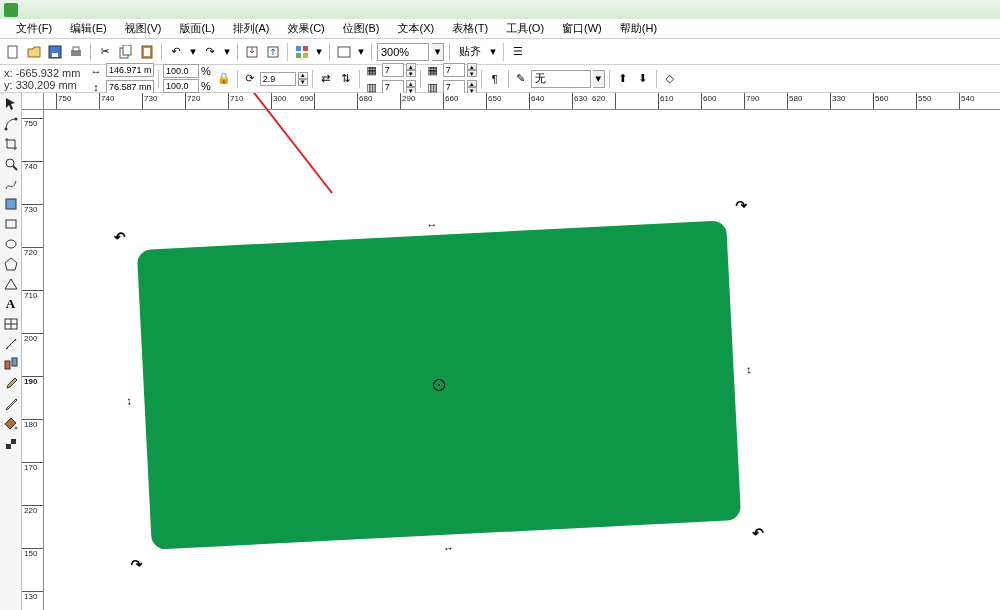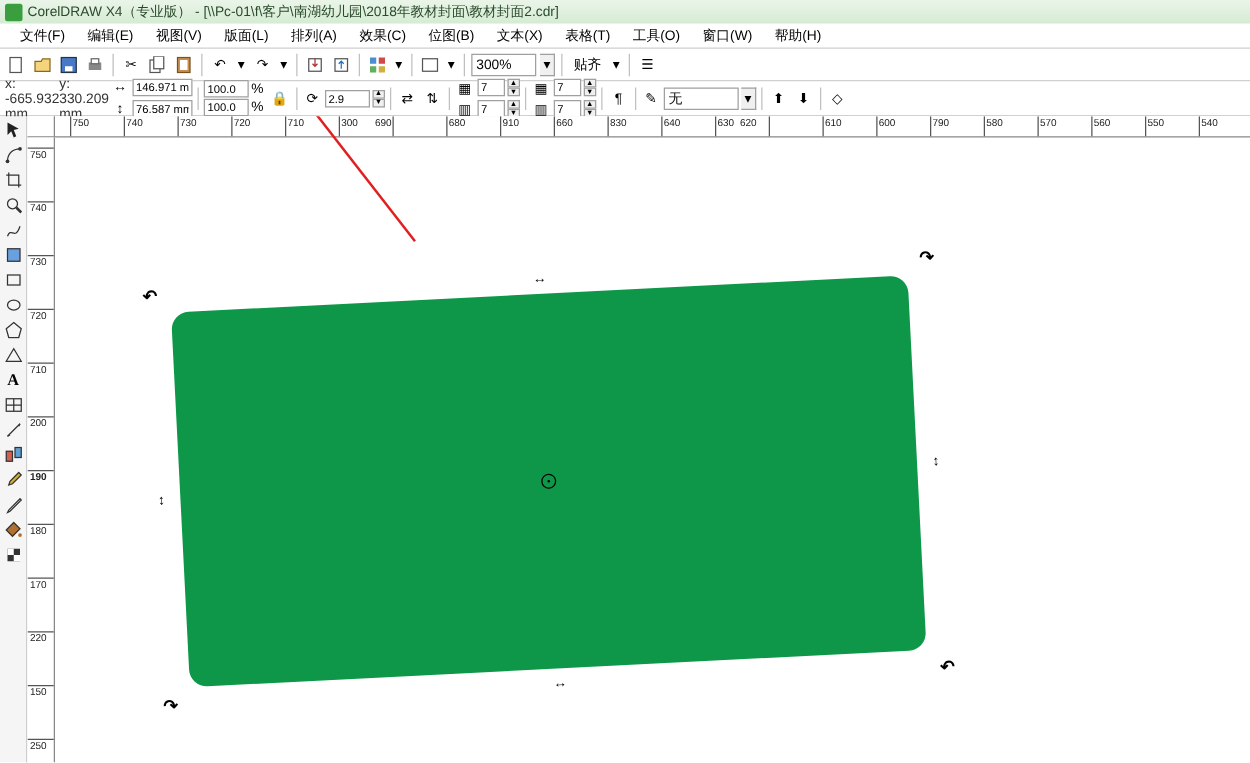--- a/index.html
+++ b/index.html
@@ -16,21 +16,21 @@
 
 
 .toolbar1 { height: 26px; border-bottom:1px solid #d0d0d0; display:flex; align-items:center; padding: 0 4px; gap:3px;}
 .tbtn { width:18px; height:18px; display:flex; align-items:center; justify-content:center; border:1px solid transparent; cursor:default;}
 .sep { width:1px; height:18px; background:#c0c0c0; margin:0 2px;}
 .zoom-field { width:52px; height:18px; border:1px solid #a0a0a0; background:#fff; padding:0 3px; display:flex; align-items:center;}
 .zoom-dd { width:12px;height:18px;border:1px solid #a0a0a0;border-left:none;background:#f0f0f0;display:flex;align-items:center;justify-content:center;}
 
 
 .propbar { height: 28px; border-bottom:1px solid #d0d0d0; display:flex; align-items:center; padding:0 4px; gap:2px; font-size:10px;}
-.coord-grp { display:flex; flex-direction:row; line-height:12px; font-size:9px; color:#333; width:82px;}
+.coord-grp { display:flex; flex-direction:column; line-height:12px; font-size:9px; color:#333; width:82px;}
 .input-sm { width:48px; height:14px; border:1px solid #a0a0a0; padding:0 2px; font-size:9px;}
 .spin-btns { display:flex; flex-direction:column;}
 .spin-btns span{ width:10px;height:7px;border:1px solid #a0a0a0;background:#f0f0f0;font-size:6px;display:flex;align-items:center;justify-content:center;cursor:default;}
 .prop-icon { width:16px;height:16px;display:flex;align-items:center;justify-content:center;}
 
 
 .workspace { position:absolute; top:93px; left:0; right:0; bottom:0; display:flex;}
 .toolbox { width:22px; background:#f5f5f5; border-right:1px solid #c0c0c0; display:flex; flex-direction:column; align-items:center; padding-top:2px; gap:2px;}
 .toolbtn { width:18px;height:18px;display:flex;align-items:center;justify-content:center;border:1px solid transparent;position:relative;}
 
@@ -67,23 +67,20 @@
 
 .arrow { position:absolute; top:0; left:0; pointer-events:none;}
 
 svg { display:block;}
 </style>
 </head>
 <body>
 
 <div class="titlebar">
   <span class="app-icon"></span>
-  <span class="title-text">
-    <span>CorelDRAW X4（专业版）</span> - <span>[\\Pc-01\f\客户\南湖幼儿园\2018年教材封面\教材封面2.cdr]</span>
-  </span>
 </div>
 
 <div class="menubar">
   <span class="menuitem">文件(F)</span>
   <span class="menuitem">编辑(E)</span>
   <span class="menuitem">视图(V)</span>
   <span class="menuitem">版面(L)</span>
   <span class="menuitem">排列(A)</span>
   <span class="menuitem">效果(C)</span>
   <span class="menuitem">位图(B)</span>
@@ -380,41 +377,41 @@
         <div class="tlabel" style="left: 143px;">720</div>
         <div class="tick" style="left: 184px;"></div>
         <div class="tlabel" style="left: 186px;">710</div>
         <div class="tick" style="left: 227px;"></div>
         <div class="tlabel" style="left: 229px;">300</div>
         <div class="tick" style="left: 270px;"></div>
         <div class="tlabel" style="left: 256px;">690</div>
         <div class="tick" style="left: 313px;"></div>
         <div class="tlabel" style="left: 315px;">680</div>
         <div class="tick" style="left: 356px;"></div>
-        <div class="tlabel" style="left: 358px;">910</div>
+        <div class="tlabel" style="left: 358px;">290</div>
         <div class="tick" style="left: 399px;"></div>
         <div class="tlabel" style="left: 401px;">660</div>
         <div class="tick" style="left: 442px;"></div>
-        <div class="tlabel" style="left: 444px;">830</div>
+        <div class="tlabel" style="left: 444px;">650</div>
         <div class="tick" style="left: 485px;"></div>
         <div class="tlabel" style="left: 487px;">640</div>
         <div class="tick" style="left: 528px;"></div>
         <div class="tlabel" style="left: 530px;">630</div>
         <div class="tick" style="left: 571px;"></div>
         <div class="tlabel" style="left: 548px;">620</div>
         <div class="tick" style="left: 614px;"></div>
         <div class="tlabel" style="left: 616px;">610</div>
         <div class="tick" style="left: 657px;"></div>
         <div class="tlabel" style="left: 659px;">600</div>
         <div class="tick" style="left: 700px;"></div>
         <div class="tlabel" style="left: 702px;">790</div>
         <div class="tick" style="left: 743px;"></div>
         <div class="tlabel" style="left: 745px;">580</div>
         <div class="tick" style="left: 786px;"></div>
-        <div class="tlabel" style="left: 788px;">570</div>
+        <div class="tlabel" style="left: 788px;">330</div>
         <div class="tick" style="left: 829px;"></div>
         <div class="tlabel" style="left: 831px;">560</div>
         <div class="tick" style="left: 872px;"></div>
         <div class="tlabel" style="left: 874px;">550</div>
         <div class="tick" style="left: 915px;"></div>
         <div class="tlabel" style="left: 917px;">540</div>
       </div>
     <div class="ruler-v" id="rulerV">
         <div class="tick" style="top: 8px;"></div>
         <div class="tlabel" style="top: 9px;">750</div>
@@ -432,21 +429,21 @@
         <div class="tlabel" style="top: 267px; font-weight: bold;">190</div>
         <div class="tick" style="top: 309px;"></div>
         <div class="tlabel" style="top: 310px;">180</div>
         <div class="tick" style="top: 352px;"></div>
         <div class="tlabel" style="top: 353px;">170</div>
         <div class="tick" style="top: 395px;"></div>
         <div class="tlabel" style="top: 396px;">220</div>
         <div class="tick" style="top: 438px;"></div>
         <div class="tlabel" style="top: 439px;">150</div>
         <div class="tick" style="top: 481px;"></div>
-        <div class="tlabel" style="top: 482px;">250</div>
+        <div class="tlabel" style="top: 482px;">130</div>
       </div>
     <div class="canvas-inner">
       <div class="shape">
         <div class="shape-fill"></div>
         <span class="rhandle rh-tl">↶</span>
         <span class="rhandle rh-tr">↷</span>
         <span class="rhandle rh-bl">↷</span>
         <span class="rhandle rh-br">↶</span>
         <span class="skew-h sk-t">↔</span>
         <span class="skew-h sk-b">↔</span>

